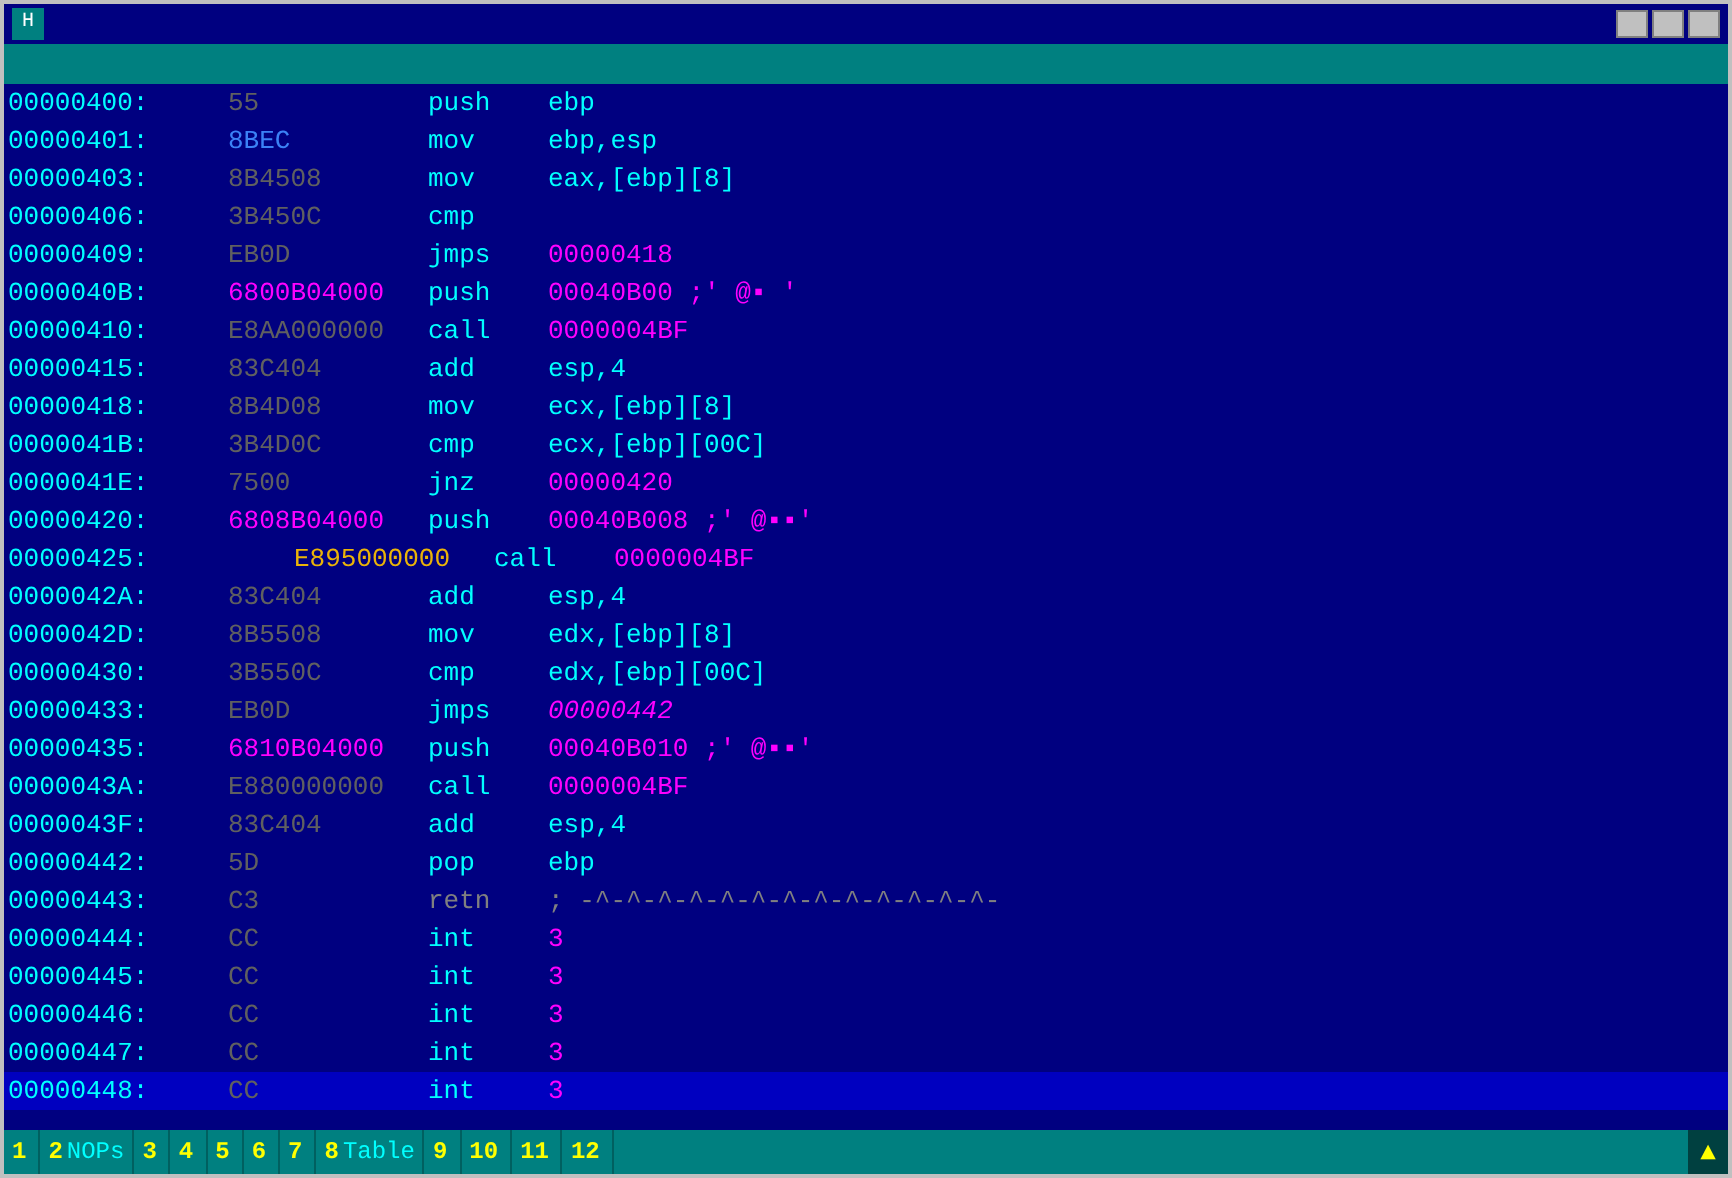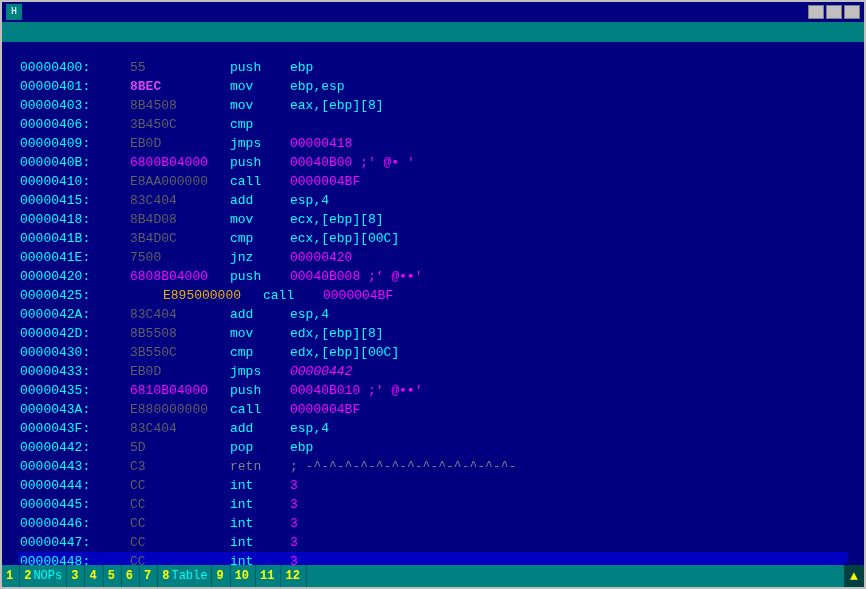--- a/index.html
+++ b/index.html
@@ -71,22 +71,21 @@
       padding: 0 4px;
       justify-content: space-between;
     }
     .header-path { color: #00FFFF; font-weight: bold; }
     .header-mode { color: #FFFF00; font-weight: bold; letter-spacing: 1px; }
     .header-info { color: #00FFFF; }
     .code-area {
       flex: 1;
       background: #000080;
       overflow: hidden;
-      padding: 16px;
-      border-radius: 28px;
+      padding: 0;
     }
     .code-line {
       display: flex;
       align-items: center;
       height: 19px;
       padding: 0 2px;
       white-space: nowrap;
     }
     .col-addr { color: #00FFFF; width: 110px; min-width: 110px; }
     .col-mnem { color: #00FFFF; width: 60px; min-width: 60px; }
@@ -155,21 +154,21 @@
 
   <div class="code-area" id="code-area">
   <div class="code-line">
         <span class="col-addr">00000400:</span>
         <span style="width: 100px; min-width: 100px; display: inline-block; color: rgb(96, 96, 96);">55</span>
         <span class="col-mnem" style="color: rgb(0, 255, 255);">push</span>
         <span class="col-ops" style="color: rgb(0, 255, 255);">ebp</span>
       </div>
       <div class="code-line">
         <span class="col-addr">00000401:</span>
-        <span style="width: 100px; min-width: 100px; display: inline-block; color: #d946ef; font-weight: bold;">8BEC</span>
+        <span style="width: 100px; min-width: 100px; display: inline-block; color: #3b82f6;">8BEC</span>
         <span class="col-mnem" style="color: rgb(0, 255, 255);">mov</span>
         <span class="col-ops" style="color: rgb(0, 255, 255);">ebp,esp</span>
       </div>
       <div class="code-line">
         <span class="col-addr">00000403:</span>
         <span style="width: 100px; min-width: 100px; display: inline-block; color: rgb(96, 96, 96);">8B4508</span>
         <span class="col-mnem" style="color: rgb(0, 255, 255);">mov</span>
         <span class="col-ops" style="color: rgb(0, 255, 255);">eax,[ebp][8]</span>
       </div>
       <div class="code-line">

